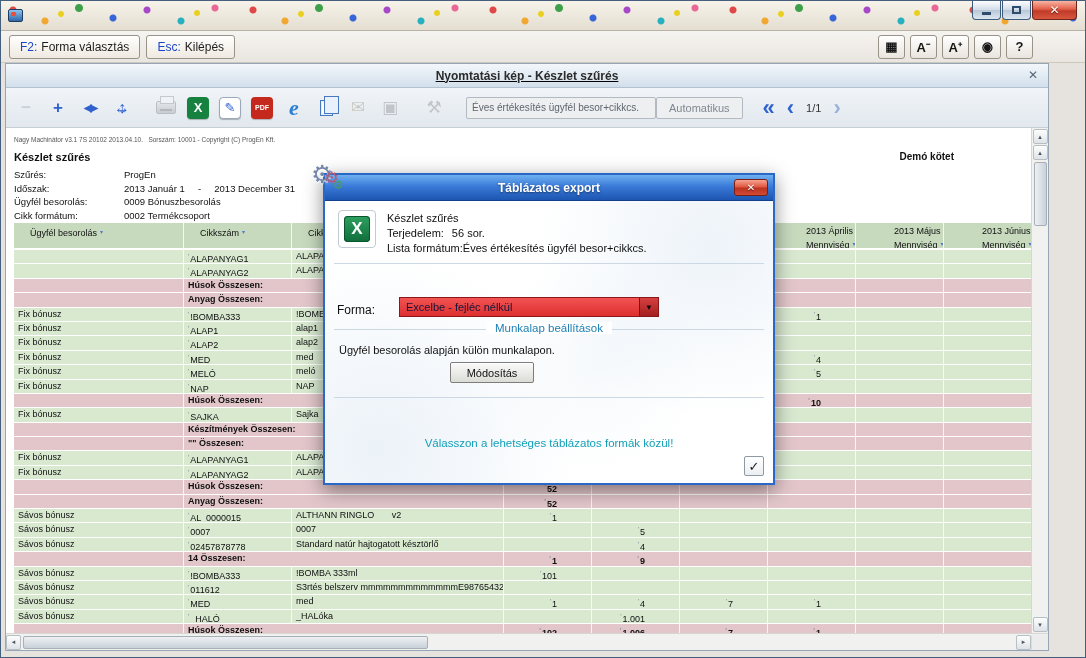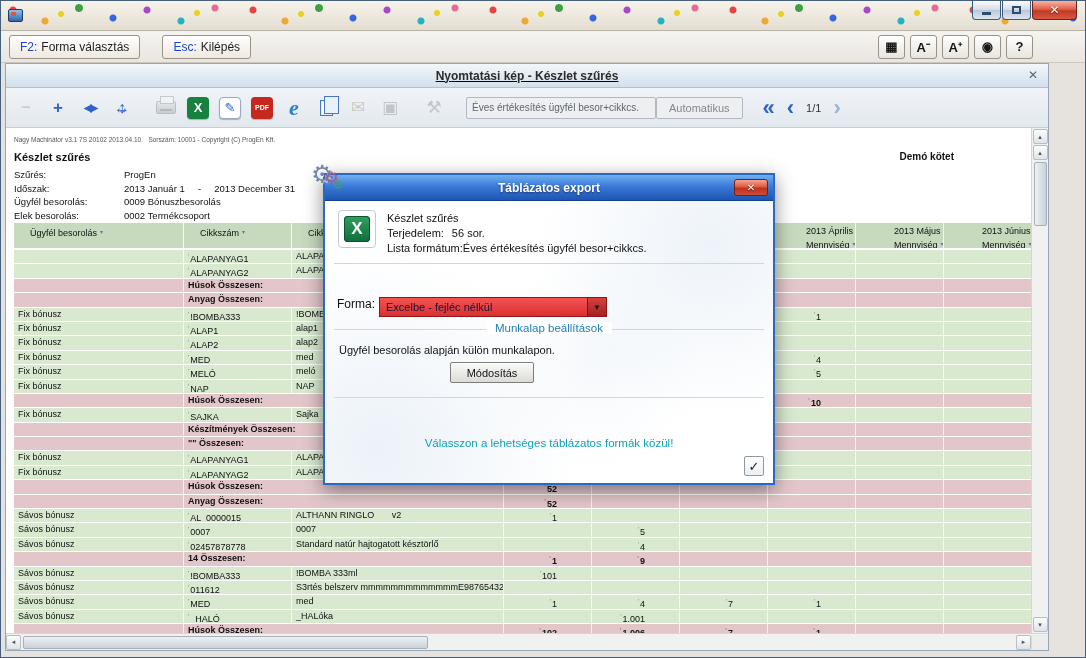--- a/index.html
+++ b/index.html
@@ -30,21 +30,21 @@
   .wc{position:absolute;top:0;right:8px;display:flex;gap:1px;}
   .wc .wbtn{width:29px;height:19px;border:1px solid #3c5b7c;border-top:none;border-radius:0 0 4px 4px;
     background:linear-gradient(#fdfeff,#d3dde8 48%,#b9c7d6 52%,#dde7f1);display:flex;align-items:center;justify-content:center;}
   .wc .close{width:45px;background:linear-gradient(#f7b3a2,#e2604a 45%,#c03a28 55%,#d8573e);border-color:#6e241a;}
   .glyph-min{display:block;width:9px;height:3px;background:#2e4d6d;margin-top:7px;}
   .glyph-max{display:block;width:9px;height:8px;border:2px solid #2e4d6d;}
   .glyph-close{color:#fff;font-size:12px;font-weight:bold;text-shadow:0 1px 1px #5c1a10;line-height:1;}
 
   
   .menubar{position:absolute;top:30px;left:0;right:0;height:32px;background:linear-gradient(#f6f4f0,#e9e5df);
-    border-bottom:1px solid #cdc7bd;display:flex;align-items:center;padding:0 8px;gap:22px;}
+    border-bottom:1px solid #cdc7bd;display:flex;align-items:center;padding:0 8px;gap:6px;}
   .kbtn{height:24px;padding:0 10px;font-size:12px;border:1px solid #989288;border-radius:3px;cursor:default;
     background:linear-gradient(#ffffff,#efe9e0);box-shadow:inset 0 1px 0 #fff;display:flex;align-items:center;gap:4px;}
   .kbtn .key{color:#1c45c8;}
   .kbtn .lab{color:#1f1f1f;}
   .menu-right{margin-left:auto;margin-right:44px;display:flex;gap:5px;}
   .mbtn{width:27px;height:24px;border:1px solid #989288;border-radius:3px;background:linear-gradient(#ffffff,#e9e4dd);
     box-shadow:inset 0 1px 0 #fff;font-size:13px;font-weight:bold;color:#161616;display:flex;align-items:center;justify-content:center;}
 
   
   .panel{position:absolute;left:4px;top:62px;width:1044px;height:588px;background:#fff;border:1px solid #96a6b6;}
@@ -136,23 +136,23 @@
   .xlicon{position:absolute;left:13px;top:9px;width:38px;height:38px;background:#fff;border:1px solid #c2cbd4;border-radius:4px;
     display:flex;align-items:center;justify-content:center;}
   .xlicon span{width:26px;height:26px;border-radius:4px;background:linear-gradient(#2fa05e,#0f6e3c);color:#fff;
     font-weight:bold;font-size:17px;display:flex;align-items:center;justify-content:center;box-shadow:inset 0 0 0 1px #0a5530;}
   .dlg-info{position:absolute;left:62px;top:10px;font-size:11px;color:#101010;line-height:15px;}
   .dlg-info .v{margin-left:8px;}
   .dsep{position:absolute;left:9px;right:9px;border-top:1px solid #ccd8e4;}
   .sep1{top:62px;}
   .sep-link{top:128px;}
   .sep2{top:196px;}
-  .forma-row{position:absolute;left:12px;top:96px;display:flex;align-items:flex-start;gap:4px;}
+  .forma-row{position:absolute;left:12px;top:96px;display:flex;align-items:flex-end;gap:24px;}
   .forma-label{font-size:12px;color:#101010;}
-  .combo{width:228px;height:20px;background:linear-gradient(#f35353,#dd2f2f);border:1px solid #8a1818;position:relative;
+  .combo{width:260px;height:20px;background:linear-gradient(#f35353,#dd2f2f);border:1px solid #8a1818;position:relative;
     display:flex;align-items:center;padding:0 6px;font-size:11px;color:#14143a;}
   .combo-arrow{position:absolute;right:0;top:0;bottom:0;width:19px;background:linear-gradient(#d64040,#a32020);
     border-left:1px solid #7c1414;color:#1a0505;display:flex;align-items:center;justify-content:center;font-size:8px;}
   .ws-link{position:absolute;top:121px;left:50%;transform:translateX(-50%);background:#fff;padding:0 9px;z-index:2;
     color:#2080b4;font-size:11.5px;white-space:nowrap;}
   .ws-note{position:absolute;top:143px;left:14px;font-size:11px;color:#101010;}
   .modify{position:absolute;top:161px;left:125px;width:84px;height:21px;border:1px solid #7d7d7d;border-radius:2px;
     background:linear-gradient(#fafafa,#dcdcd6);font-size:11px;color:#111;box-shadow:inset 0 1px 0 #fff;}
   .hint{position:absolute;top:236px;left:0;right:0;text-align:center;color:#12a0b8;font-size:11.5px;}
   .okbtn{position:absolute;right:9px;bottom:7px;width:20px;height:20px;border:1px solid #8f99a3;border-radius:2px;
@@ -272,21 +272,21 @@
             </div>
             <div class="mrow">
               <span class="mlabel">Időszak:</span>
               <span class="mvalue">2013 Január 1     -     2013 December 31</span>
             </div>
             <div class="mrow">
               <span class="mlabel">Ügyfél besorolás:</span>
               <span class="mvalue">0009 Bónuszbesorolás</span>
             </div>
             <div class="mrow">
-              <span class="mlabel">Elek besorolás:</span>
+              <span class="mlabel">Cikk formátum:</span>
               <span class="mvalue">0002 Termékcsoport</span>
             </div>
           </div>
         <div class="rtable" id="rtable">
             <div class="trow thead">
               <div class="tcell hcell"><span class="hl">Ügyfél besorolás</span></div>
               <div class="tcell hcell"><span class="hl">Cikkszám</span></div>
               <div class="tcell hcell"><span class="hl">Cikk megnevezés</span></div>
               <div class="tcell hcell mh"></div>
               <div class="tcell hcell mh"></div>

